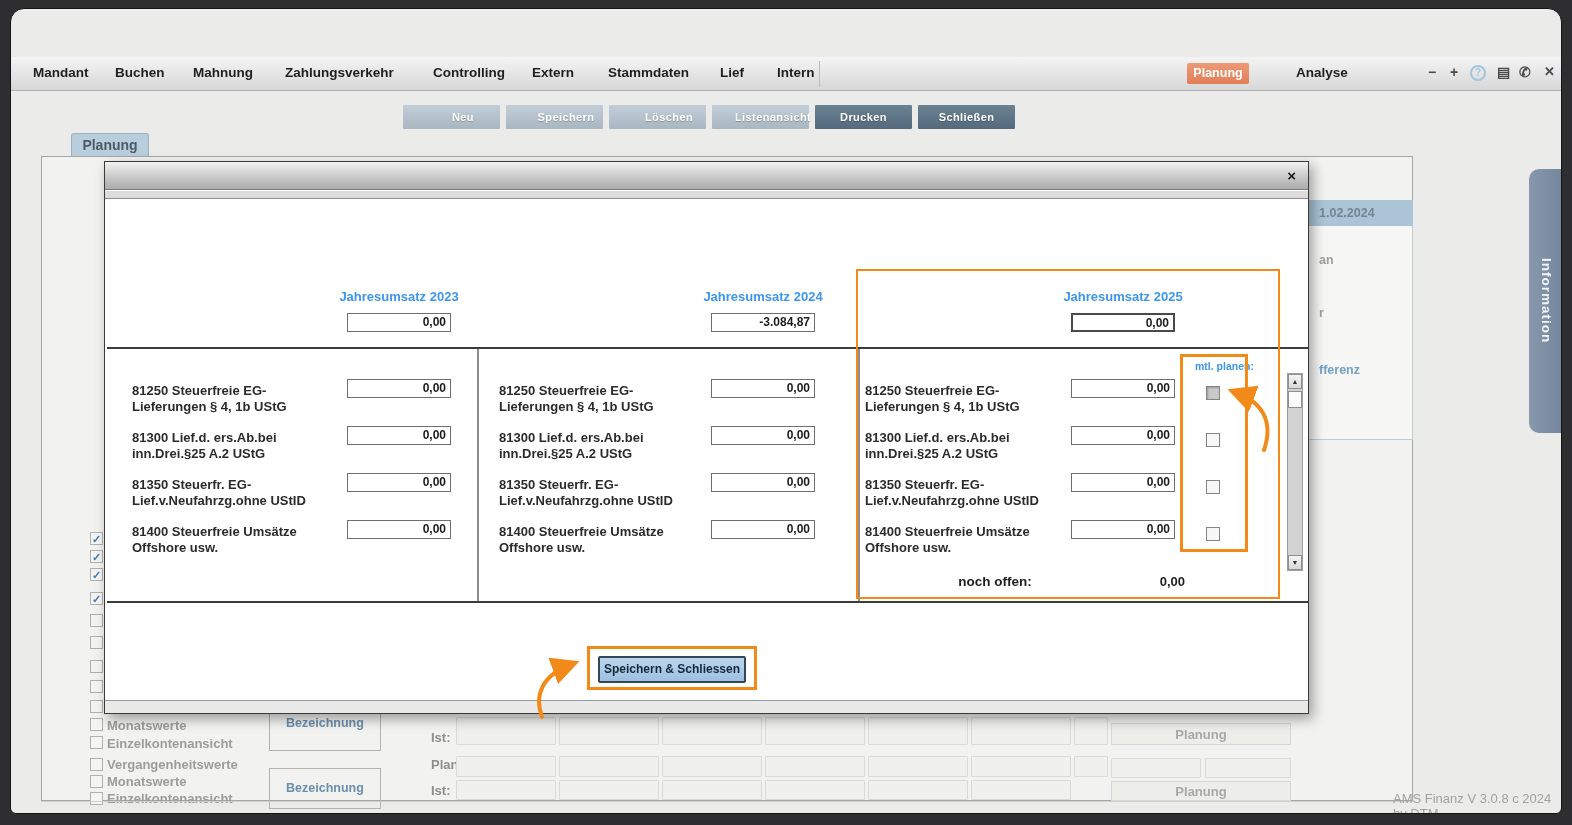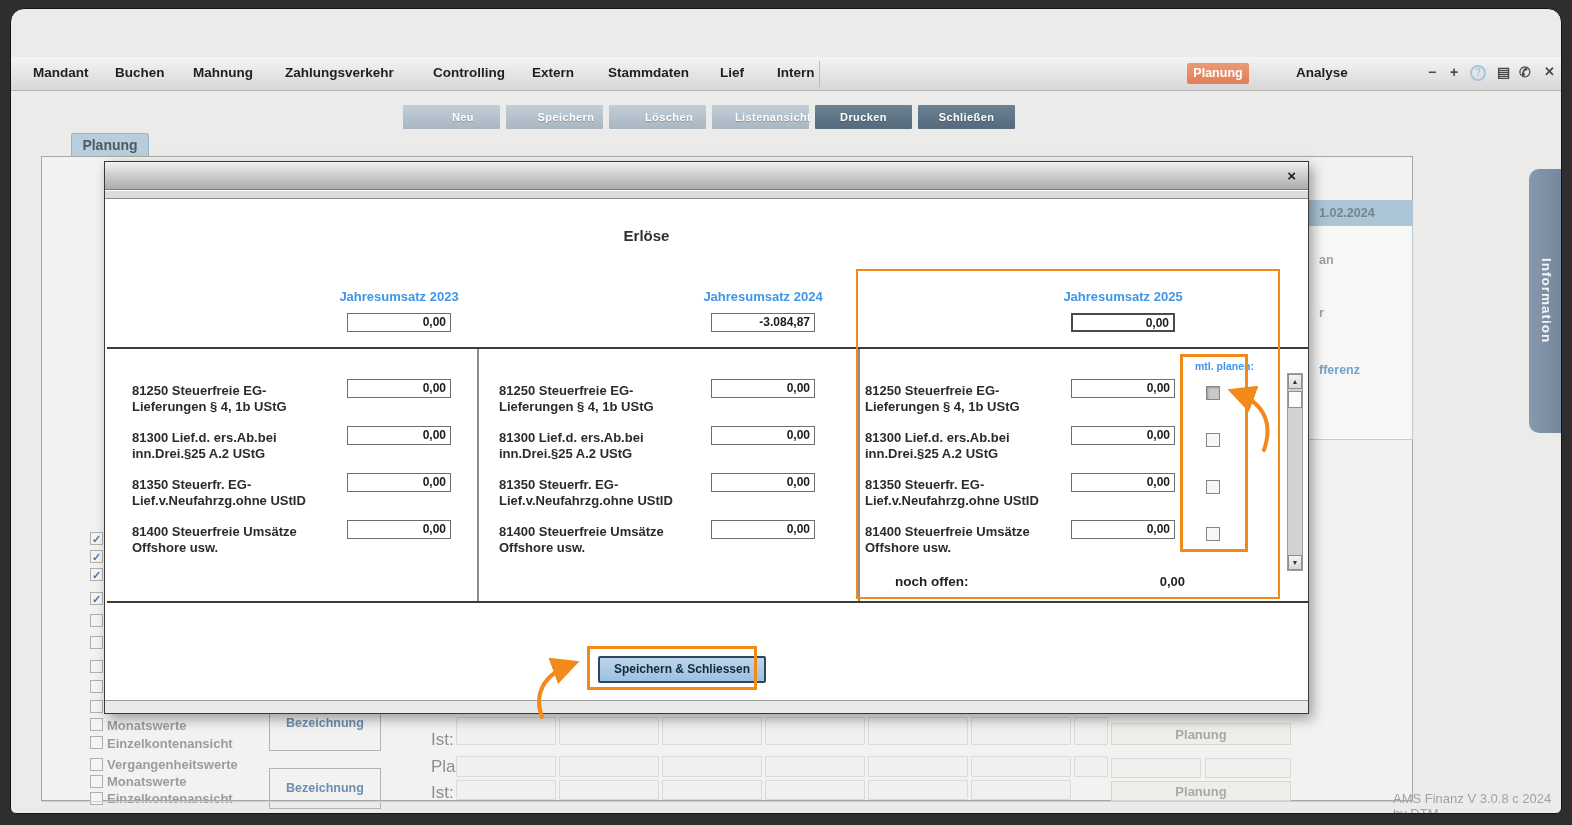--- a/index.html
+++ b/index.html
@@ -58,21 +58,21 @@
               color:#4e5a64; font-weight:bold; font-size:14px; text-align:center; line-height:22px; }
   .main-panel { position:absolute; left:30px; top:147px; width:1372px; height:645px;
                 background:#f2f2f0; border:1px solid #a6a6a4; }
 
   
   .bg-cb { position:absolute; width:13px; height:13px; border:1px solid #b0b0ae; background:#f4f4f2;
            font-size:11px; line-height:12px; text-align:center; color:#4a7ab8; font-weight:bold; }
   .bg-label { position:absolute; font-size:13px; font-weight:600; color:#9c9c9c; }
   .bez-box { position:absolute; width:112px; border:1px solid #b2b2b0; }
   .bez-label { color:#6c8fae; font-weight:bold; font-size:12.5px; text-align:center; }
-  .rowtag { position:absolute; font-size:17px; font-weight:normal; color:#8e8e8e; }
+  .rowtag { position:absolute; font-size:13px; font-weight:bold; color:#8e8e8e; }
   .bg-input { position:absolute; background:#f0f0ee; border:1px solid #dadad8; border-radius:1px; }
   .planung-btn { position:absolute; background:#ededea; border:1px solid #d6d6d3; color:#a8a8a8;
                  font-weight:bold; font-size:13px; text-align:center; }
   .right-panel-box { position:absolute; left:1292px; top:191px; width:110px; height:240px;
                  background:#f7f7f5; border:1px solid #bccbd6; }
   .right-panel-head { position:absolute; left:1292px; top:191px; width:110px; height:26px; background:#abc4d6;
                  color:#77858f; font-weight:bold; font-size:12.5px; line-height:26px; padding-left:16px; }
   .frag { position:absolute; left:1308px; font-size:12.5px; font-weight:bold; color:#a0a0a0; }
   .frag.blue { color:#74a2c8; }
   .info-tab { position:absolute; left:1518px; top:160px; width:34px; height:264px;
@@ -97,23 +97,23 @@
   .col-header { position:absolute; top:89px; width:320px; text-align:center;
              font-size:13px; font-weight:bold; color:#3d96e8; }
   .val-input { position:absolute; width:104px; height:19px; border:1px solid #6e6e6e; background:#fff;
              font-size:12px; font-weight:bold; color:#1c1c1c; text-align:right; padding-right:4px; line-height:17px; }
   .divider-h { position:absolute; left:2px; width:1201px; height:2px; background:#3c3c3c; }
   .divider-v { position:absolute; top:149px; width:2px; height:253px; background:#8c8c8c; }
   .row-label { position:absolute; width:222px; font-size:13px; font-weight:bold; color:#2b2b2b; line-height:16px; }
   .cb { position:absolute; width:14px; height:14px; border:1px solid #858585; background:#f7f7f7; }
   .cb.shaded { background:#c9c9c9; box-shadow:inset 1px 1px 2px #9a9a9a; }
   .mtl-label { position:absolute; left:1090px; top:160px; font-size:10.5px; font-weight:bold; color:#3d96e8; }
-  .noch-label { position:absolute; left:790px; top:374px; width:200px; text-align:left; font-size:13.5px; font-weight:bold; color:#1f1f1f; }
+  .noch-label { position:absolute; left:790px; top:374px; width:200px; text-align:center; font-size:13.5px; font-weight:bold; color:#1f1f1f; }
   .noch-value { position:absolute; left:1020px; top:374px; width:60px; text-align:right; font-size:13px; font-weight:bold; color:#1f1f1f; }
-  .save-btn { position:absolute; left:493px; top:456px; width:168px; height:27px;
+  .save-btn { position:absolute; left:493px; top:456px; width:148px; height:27px;
              background:linear-gradient(180deg,#bed5ec,#9cc0e0); border:2px solid #33475c; border-radius:2px;
              font-size:12px; font-weight:bold; color:#14283c; text-align:center; line-height:23px; }
 
   
   .sb-track { position:absolute; left:1182px; top:173px; width:16px; height:198px; background:#d2d2d2; border:1px solid #9e9e9e; }
   .sb-btn { position:absolute; left:0; width:14px; height:15px; background:linear-gradient(180deg,#f4f4f4,#d8d8d8);
             border:1px solid #8f8f8f; font-size:7px; text-align:center; line-height:14px; color:#333; }
   .sb-thumb { position:absolute; left:0px; top:17px; width:14px; height:17px; background:#fbfbfb; border:1px solid #8f8f8f; }
 
   
@@ -226,21 +226,20 @@
   <div style="position:absolute; left:30px; top:792px; width:1372px; border-top:1px solid #cfcfcd"></div>
   <div class="footer-text">AMS Finanz V 3.0.8 c  2024 by DTM</div>
 
   <div class="modal">
     <div class="modal-titlebar">
       <span class="modal-close">×</span>
     </div>
     <div class="modal-strip"></div>
 
     <div class="modal-content">
-      <div class="heading">Erlöse</div>
 
       <div class="col-header" style="left:134px">Jahresumsatz 2023</div>
       <div class="col-header" style="left:498px">Jahresumsatz 2024</div>
       <div class="col-header" style="left:858px">Jahresumsatz 2025</div>
       <div class="val-input" style="left:242px; top:113px">0,00</div>
       <div class="val-input" style="left:606px; top:113px">-3.084,87</div>
       <div class="val-input" style="left:966px; top:113px; border:2px solid #4a4a4a">0,00</div>
 
       <div class="divider-h" style="top:147px"></div>
       <div class="divider-v" style="left:372px"></div>

